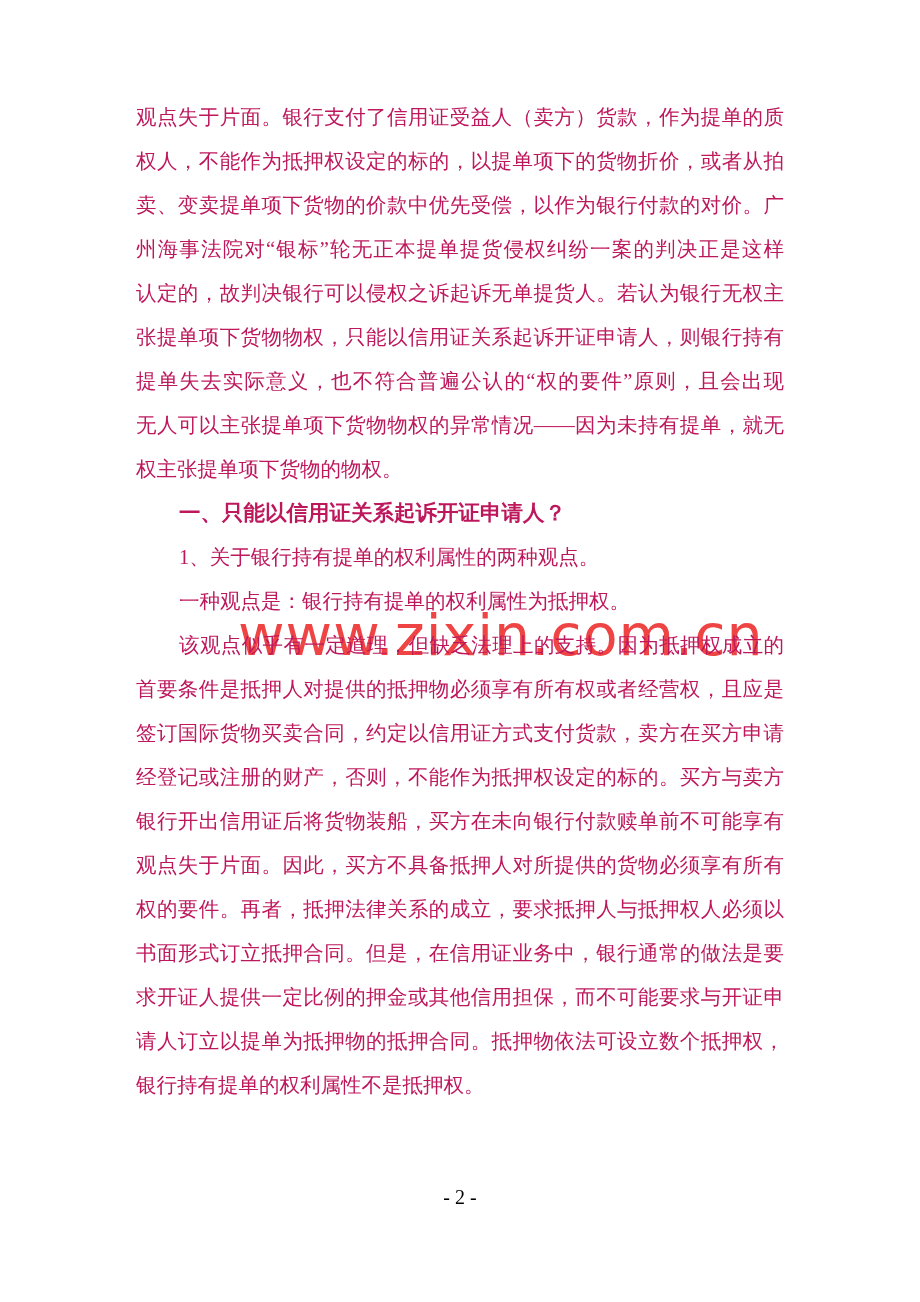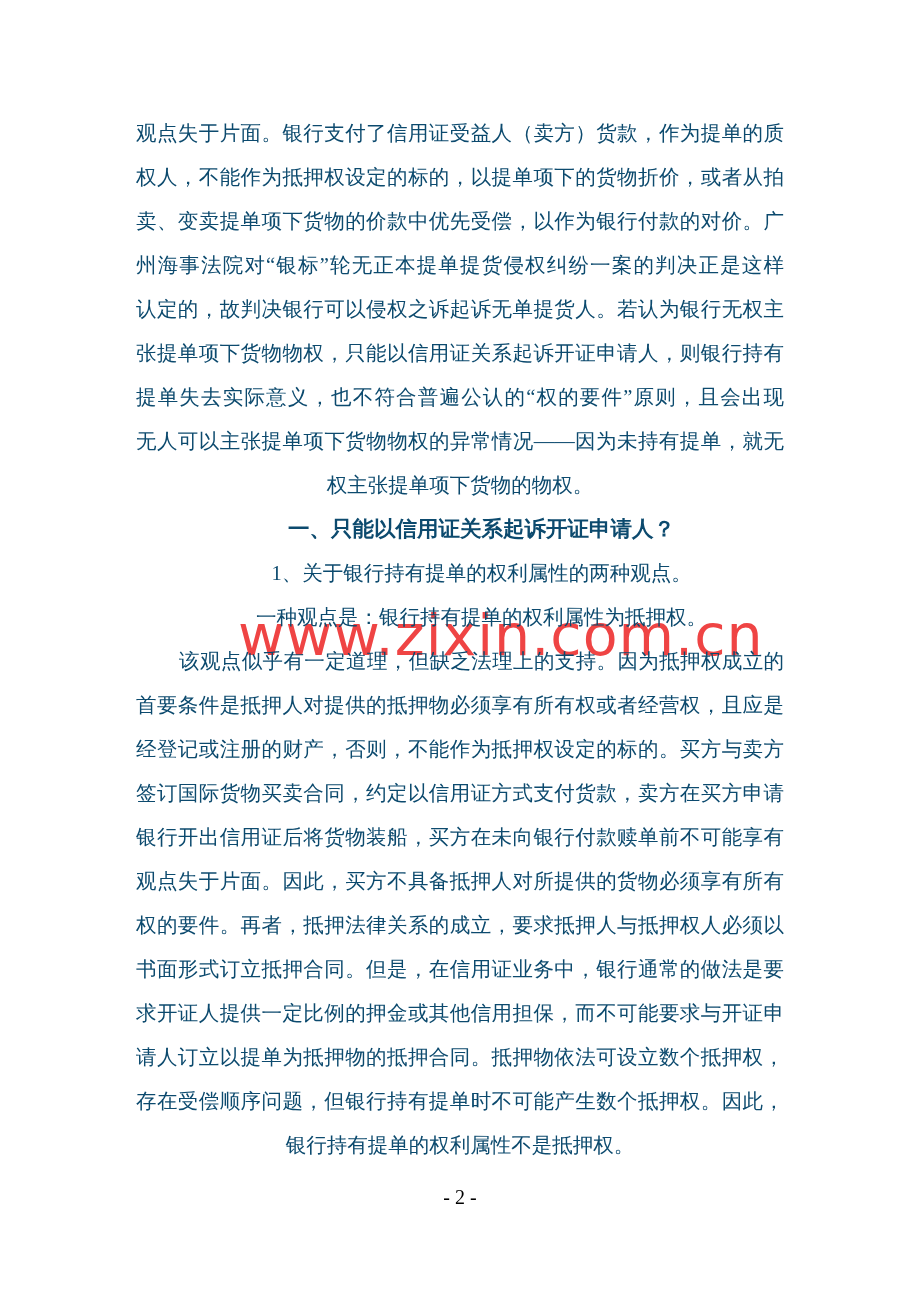--- a/index.html
+++ b/index.html
@@ -25,32 +25,31 @@
     line-height: 1;
     letter-spacing: 1px;
     color: #ef4444;
     white-space: nowrap;
     user-select: none;
     text-align: right;
   }
   .content {
     position: absolute;
     left: 136px;
-    top: 111px;
+    top: 95px;
     width: 648px;
     z-index: 1;
     font-size: 20.5px;
-    color: #0c4a6e;
+    color: #be185d;
   }
   .line {
     height: 44px;
     line-height: 44px;
     white-space: nowrap;
     overflow: visible;
-    text-align: center;
   }
   .line.justify {
     white-space: normal;
     text-align: justify;
     text-align-last: justify;
   }
   .line.indent {
     padding-left: 43px;
   }
   .line.heading {
@@ -84,26 +83,25 @@
       <div class="line justify">认定的，故判决银行可以侵权之诉起诉无单提货人。若认为银行无权主</div>
       <div class="line justify">张提单项下货物物权，只能以信用证关系起诉开证申请人，则银行持有</div>
       <div class="line justify">提单失去实际意义，也不符合普遍公认的“权的要件”原则，且会出现</div>
       <div class="line justify">无人可以主张提单项下货物物权的异常情况——因为未持有提单，就无</div>
       <div class="line">权主张提单项下货物的物权。</div>
       <div class="line indent heading">一、只能以信用证关系起诉开证申请人？</div>
       <div class="line indent">1、关于银行持有提单的权利属性的两种观点。</div>
       <div class="line indent">一种观点是：银行持有提单的权利属性为抵押权。</div>
       <div class="line justify indent">该观点似乎有一定道理，但缺乏法理上的支持。因为抵押权成立的</div>
       <div class="line justify">首要条件是抵押人对提供的抵押物必须享有所有权或者经营权，且应是</div>
+      <div class="line justify">签订国际货物买卖合同，约定以信用证方式支付货款，卖方在买方申请</div>
       <div class="line justify">经登记或注册的财产，否则，不能作为抵押权设定的标的。买方与卖方</div>
-      <div class="line justify">签订国际货物买卖合同，约定以信用证方式支付货款，卖方在买方申请</div>
       <div class="line justify">银行开出信用证后将货物装船，买方在未向银行付款赎单前不可能享有</div>
       <div class="line justify">观点失于片面。因此，买方不具备抵押人对所提供的货物必须享有所有</div>
       <div class="line justify">权的要件。再者，抵押法律关系的成立，要求抵押人与抵押权人必须以</div>
       <div class="line justify">书面形式订立抵押合同。但是，在信用证业务中，银行通常的做法是要</div>
       <div class="line justify">求开证人提供一定比例的押金或其他信用担保，而不可能要求与开证申</div>
       <div class="line justify">请人订立以提单为抵押物的抵押合同。抵押物依法可设立数个抵押权，</div>
-      <div class="line justify">存在受偿顺序问题，但银行持有提单时不可能产生数个抵押权。因此，</div>
       <div class="line">银行持有提单的权利属性不是抵押权。</div>
     </div>
 
   <div class="footer">- 2 -</div>
 </div>
 
 </body></html>

